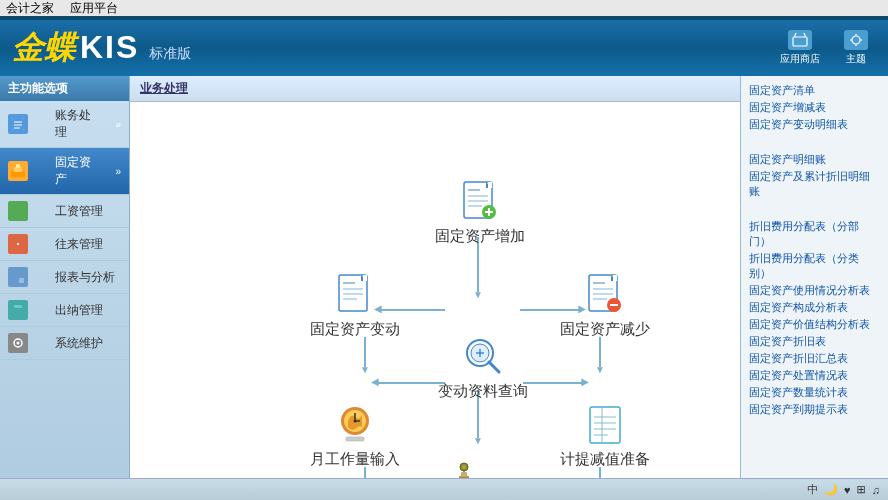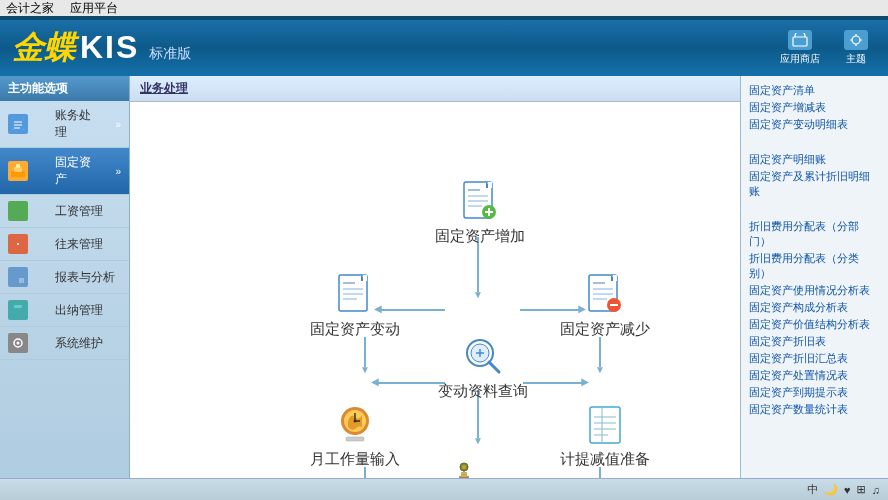--- a/index.html
+++ b/index.html
@@ -524,22 +524,22 @@
     <div class="rp-divider"></div>
     <div class="rp-section">
       <a class="rp-item">折旧费用分配表（分部门）</a>
       <a class="rp-item">折旧费用分配表（分类别）</a>
       <a class="rp-item">固定资产使用情况分析表</a>
       <a class="rp-item">固定资产构成分析表</a>
       <a class="rp-item">固定资产价值结构分析表</a>
       <a class="rp-item">固定资产折旧表</a>
       <a class="rp-item">固定资产折旧汇总表</a>
       <a class="rp-item">固定资产处置情况表</a>
+      <a class="rp-item">固定资产数量统计表</a>
       <a class="rp-item">固定资产到期提示表</a>
-      <a class="rp-item">固定资产数量统计表</a>
     </div>
   </div>
 </div>
 
 <div id="statusbar">
   <span>中</span>
   <span>🌙</span>
   <span>♥</span>
   <span>⊞</span>
   <span>♫</span>

